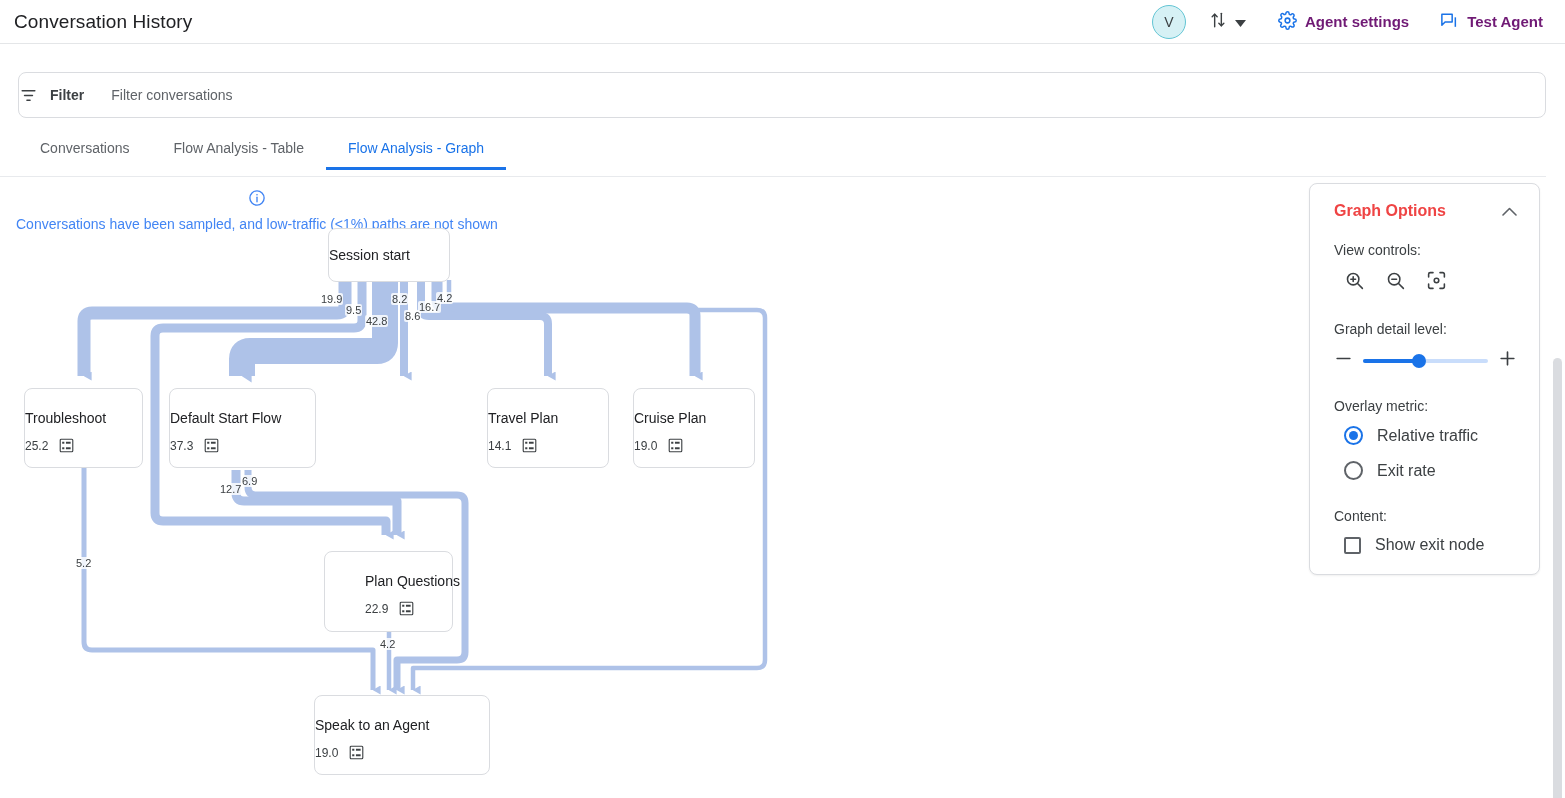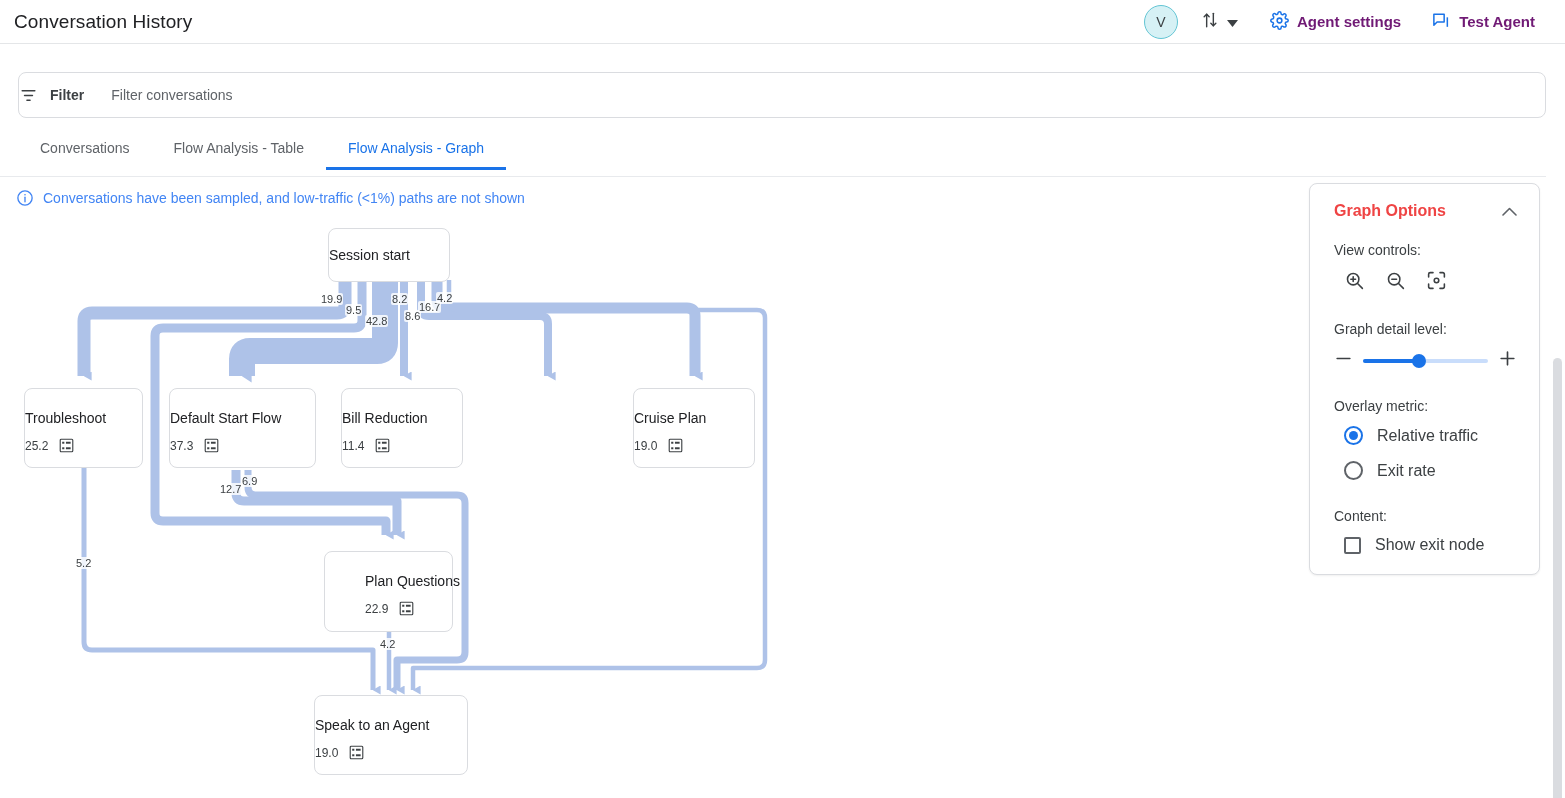--- a/index.html
+++ b/index.html
@@ -60,21 +60,21 @@
   }
   .hdr-action {
     display: flex; align-items: center;
     gap: 8px;
     color: #701a75;
     font-size: 15px;
     font-weight: bold;
     cursor: pointer;
     margin-right: 30px;
   }
-  .hdr-action:last-child { margin-right: 20px; }
+  .hdr-action:last-child { margin-right: 12px; }
 
   
   .filter-bar {
     position: absolute;
     left: 18px; top: 72px;
     width: 1528px; height: 46px;
     border: 1px solid #dadce0;
     border-radius: 8px;
     box-sizing: border-box;
     display: flex;
@@ -132,20 +132,21 @@
 
   
   .info-banner {
     position: absolute;
     left: 16px; top: 189px;
     display: flex;
     align-items: center;
     gap: 9px;
     color: #4285f4;
     font-size: 14px;
+    flex-direction: column;
   }
 
   
   .graph-canvas {
     position: absolute;
     left: 0; top: 180px;
     width: 1546px; height: 618px;
     overflow: hidden;
   }
   .graph-svg { position: absolute; left: 0; top: 0; }
@@ -426,36 +427,36 @@
             <rect x="1.3" y="1.3" width="13.4" height="13.4" rx="1"></rect>
             <rect x="3.4" y="4" width="2.3" height="2.1" fill="#3c4043" stroke="none"></rect>
             <rect x="3.4" y="9.9" width="2.3" height="2.1" fill="#3c4043" stroke="none"></rect>
             <rect x="7.4" y="4" width="5" height="2.1" fill="#3c4043" stroke="none"></rect>
             <rect x="7.4" y="9.9" width="5" height="2.1" fill="#3c4043" stroke="none"></rect>
           </svg>
         </span>
       </div>
     </div>
 
-    <div class="node" style="left:341px; top:208px; width:122px; height:80px;">
-      <div class="node-title">Bill Reduction</div>
+
+    <div class="node" style="left:487px; top:208px; width:122px; height:80px;">
+      <div class="node-title">Travel Plan</div>
       <div class="node-meta">
-        <span class="node-value">11.4</span>
+        <span class="node-value">14.1</span>
         <span class="node-icon">
           <svg width="15" height="15" viewBox="0 0 16 16" fill="none" stroke="#3c4043" stroke-width="1.2">
             <rect x="1.3" y="1.3" width="13.4" height="13.4" rx="1"></rect>
             <rect x="3.4" y="4" width="2.3" height="2.1" fill="#3c4043" stroke="none"></rect>
             <rect x="3.4" y="9.9" width="2.3" height="2.1" fill="#3c4043" stroke="none"></rect>
             <rect x="7.4" y="4" width="5" height="2.1" fill="#3c4043" stroke="none"></rect>
             <rect x="7.4" y="9.9" width="5" height="2.1" fill="#3c4043" stroke="none"></rect>
           </svg>
         </span>
       </div>
     </div>
-
 
     <div class="node" style="left:633px; top:208px; width:122px; height:80px;">
       <div class="node-title">Cruise Plan</div>
       <div class="node-meta">
         <span class="node-value">19.0</span>
         <span class="node-icon">
           <svg width="15" height="15" viewBox="0 0 16 16" fill="none" stroke="#3c4043" stroke-width="1.2">
             <rect x="1.3" y="1.3" width="13.4" height="13.4" rx="1"></rect>
             <rect x="3.4" y="4" width="2.3" height="2.1" fill="#3c4043" stroke="none"></rect>
             <rect x="3.4" y="9.9" width="2.3" height="2.1" fill="#3c4043" stroke="none"></rect>
@@ -475,21 +476,21 @@
             <rect x="1.3" y="1.3" width="13.4" height="13.4" rx="1"></rect>
             <rect x="3.4" y="4" width="2.3" height="2.1" fill="#3c4043" stroke="none"></rect>
             <rect x="3.4" y="9.9" width="2.3" height="2.1" fill="#3c4043" stroke="none"></rect>
             <rect x="7.4" y="4" width="5" height="2.1" fill="#3c4043" stroke="none"></rect>
             <rect x="7.4" y="9.9" width="5" height="2.1" fill="#3c4043" stroke="none"></rect>
           </svg>
         </span>
       </div>
     </div>
 
-    <div class="node" style="left:314px; top:515px; width:154px; height:80px;">
+    <div class="node" style="left:314px; top:515px; width:176px; height:80px;">
       <div class="node-title">Speak to an Agent</div>
       <div class="node-meta">
         <span class="node-value">19.0</span>
         <span class="node-icon">
           <svg width="15" height="15" viewBox="0 0 16 16" fill="none" stroke="#3c4043" stroke-width="1.2">
             <rect x="1.3" y="1.3" width="13.4" height="13.4" rx="1"></rect>
             <rect x="3.4" y="4" width="2.3" height="2.1" fill="#3c4043" stroke="none"></rect>
             <rect x="3.4" y="9.9" width="2.3" height="2.1" fill="#3c4043" stroke="none"></rect>
             <rect x="7.4" y="4" width="5" height="2.1" fill="#3c4043" stroke="none"></rect>
             <rect x="7.4" y="9.9" width="5" height="2.1" fill="#3c4043" stroke="none"></rect>

